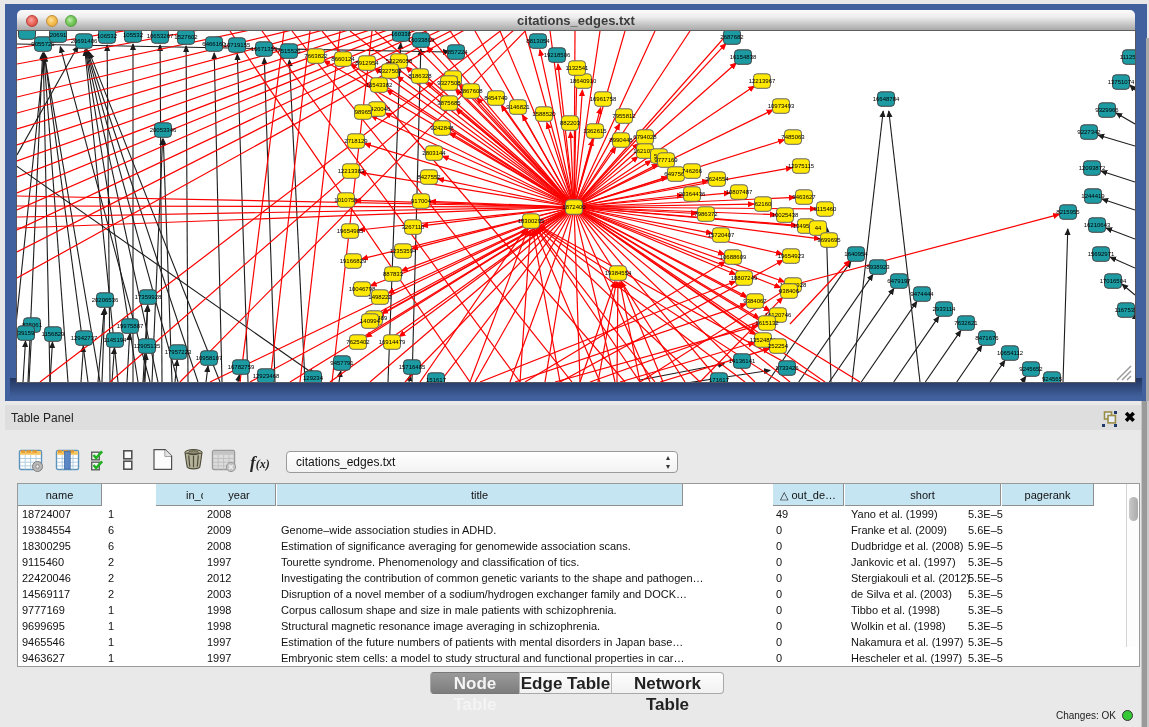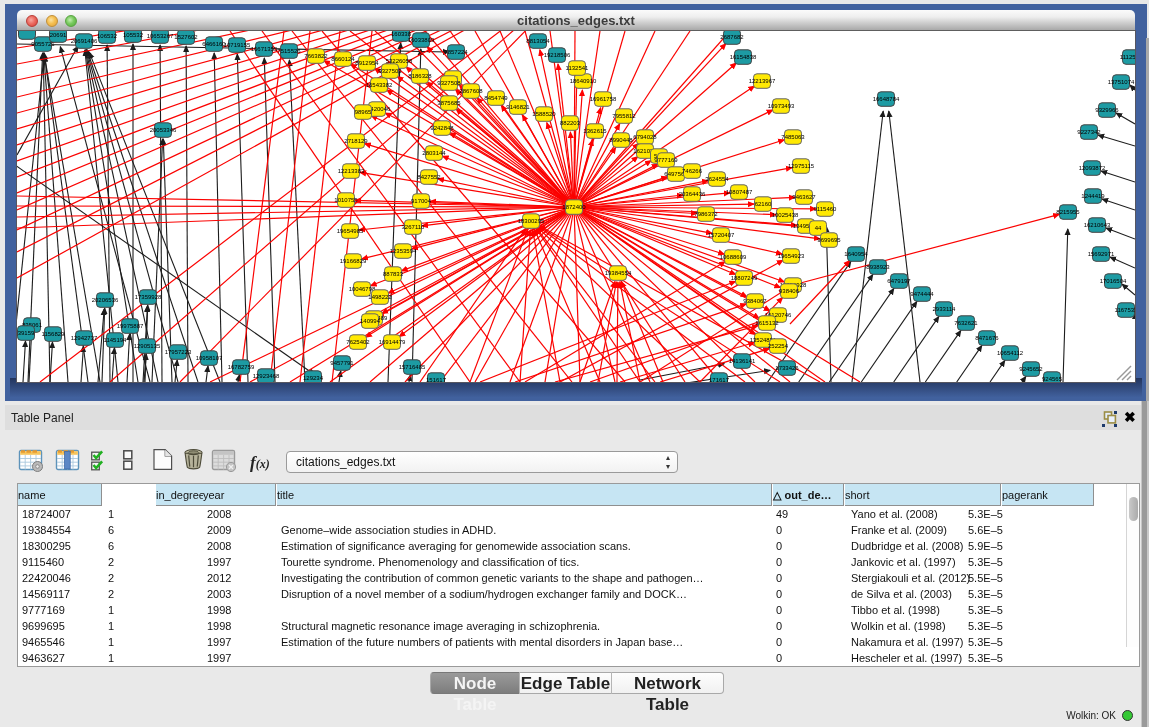--- a/index.html
+++ b/index.html
@@ -14,21 +14,21 @@
 #canvasborder { position:absolute; left:16px; top:30px; width:1120px; height:353px; background:#565660; }
 #tablepanelbg { position:absolute; left:0px; top:401px; width:1149px; height:326px; background:#e9e9e9; }
 #rightbar { position:absolute; left:1141px; top:401px; width:8px; height:326px; background:#9a9a9a; border-left:1px solid #c6c6c6; border-right:2px solid #c9c9c9; }
 #tp-header { position:absolute; left:5px; top:405px; width:1136px; height:25px; background:#dedede; }
 #tp-header span { position:absolute; left:6px; top:6px; font-size:12px; color:#222; }
 #toolbar { position:absolute; left:8px; top:444px; width:1125px; height:38px; }
 #dropdown { position:absolute; left:286px; top:451px; width:392px; height:22px; background:linear-gradient(180deg,#ffffff,#f2f2f2); border:1px solid #9a9a9a; border-radius:4px; font-size:12px; color:#111; line-height:20px; padding-left:9px; }
 #dd-arr { position:absolute; right:7px; top:1px; font-size:8px; color:#333; line-height:9px; text-align:center; }
 #tablewrap { position:absolute; left:17px; top:483px; width:1123px; height:184px; background:#fff; border:1px solid #9a9a9a; }
 #thead { position:absolute; left:0; top:0; height:22px; width:1121px; font-size:11px; }
-.th { position:absolute; top:0; height:22px; background:#c6e5f3; border-right:1px solid #8f8f8f; border-bottom:1px solid #8f8f8f; line-height:22px; color:#111; }
+.th { position:absolute; top:0; height:22px; background:#c6e5f3; border-right:1px solid #8f8f8f; border-bottom:1px solid #8f8f8f; text-align:center; line-height:22px; color:#111; }
 #tbody { position:absolute; left:0; top:22px; width:1031px; font-size:11px; color:#111; }
 .tr { position:relative; height:16px; line-height:16px; white-space:nowrap; }
 .c { position:absolute; top:0; overflow:hidden; }
 .c1 { left:4px; width:80px; }
 .c2 { left:90px; width:90px; }
 .c3 { left:189px; width:70px; }
 .c4 { left:263px; width:490px; }
 .c5 { left:758px; width:68px; }
 .c6 { left:833px; width:150px; }
 .c7 { left:950px; width:100px; }
@@ -644,32 +644,32 @@
       <path d="M17 15 l4 4 M21 15 l-4 4" stroke="#efefef" stroke-width="1.4"></path>
     </g>
     <text x="250" y="24" font-family="Liberation Serif, serif" font-style="italic" font-weight="bold" font-size="17" fill="#222">f<tspan font-size="12">(x)</tspan></text>
   </svg>
 <div id="dropdown">citations_edges.txt<div id="dd-arr">▴<br>▾</div></div>
 <div id="tablewrap">
   <div id="thead">
     <div class="th" style="left:0;width:84px;">name</div>
     <div class="th" style="left:95px;width:110px;margin-left:43px;">in_degree</div>
     <div class="th" style="left:185px;width:73px;">year</div>
-    <div class="th" style="left:259px;width:495px;">title</div>
-    <div class="th" style="left:755px;width:71px;font-weight:bold;">△ out_de…</div>
+    <div class="th" style="left:259px;width:406px;">title</div>
+    <div class="th" style="left:755px;width:71px;">△ out_de…</div>
     <div class="th" style="left:827px;width:156px;">short</div>
     <div class="th" style="left:984px;width:92px;">pagerank</div>
   </div>
   <div id="tbody">
       <div class="tr">
         <div class="c c1">18724007</div>
         <div class="c c2">1</div>
         <div class="c c3">2008</div>
         <div class="c c5">49</div>
-        <div class="c c6">Yano et al. (2008)</div>
+        <div class="c c6">Yano et al. (1999)</div>
         <div class="c c7">5.3E–5</div>
       </div>
       <div class="tr">
         <div class="c c1">19384554</div>
         <div class="c c2">6</div>
         <div class="c c3">2009</div>
         <div class="c c4">Genome–wide association studies in ADHD.</div>
         <div class="c c5">0</div>
         <div class="c c6">Franke et al. (2009)</div>
         <div class="c c7">5.6E–5</div>
@@ -707,20 +707,21 @@
         <div class="c c3">2003</div>
         <div class="c c4">Disruption of a novel member of a sodium/hydrogen exchanger family and DOCK…</div>
         <div class="c c5">0</div>
         <div class="c c6">de Silva et al. (2003)</div>
         <div class="c c7">5.3E–5</div>
       </div>
       <div class="tr">
         <div class="c c1">9777169</div>
         <div class="c c2">1</div>
         <div class="c c3">1998</div>
+        <div class="c c4">Corpus callosum shape and size in male patients with schizophrenia.</div>
         <div class="c c5">0</div>
         <div class="c c6">Tibbo et al. (1998)</div>
         <div class="c c7">5.3E–5</div>
       </div>
       <div class="tr">
         <div class="c c1">9699695</div>
         <div class="c c2">1</div>
         <div class="c c3">1998</div>
         <div class="c c4">Structural magnetic resonance image averaging in schizophrenia.</div>
         <div class="c c5">0</div>
@@ -733,29 +734,30 @@
         <div class="c c3">1997</div>
         <div class="c c4">Estimation of the future numbers of patients with mental disorders in Japan base…</div>
         <div class="c c5">0</div>
         <div class="c c6">Nakamura et al. (1997)</div>
         <div class="c c7">5.3E–5</div>
       </div>
       <div class="tr">
         <div class="c c1">9463627</div>
         <div class="c c2">1</div>
         <div class="c c3">1997</div>
+        <div class="c c4">Embryonic stem cells: a model to study structural and functional properties in car…</div>
         <div class="c c5">0</div>
         <div class="c c6">Hescheler et al. (1997)</div>
         <div class="c c7">5.3E–5</div>
       </div>
     </div>
   <div id="vscroll">
       <div id="vthumb"></div>
     </div>
 </div>
 <div id="tabs">
   <div class="tab sel first" style="width:89px">Node Table</div>
     <div class="tabsep"></div>
   <div class="tab" style="width:91px">Edge Table</div>
     <div class="tabsep"></div>
   <div class="tab last" style="width:112px">Network Table</div>
 </div>
-<div id="status">Wolkin: OK</div>
+<div id="status">Changes: OK</div>
 <div id="memled"></div>
 </body></html>

